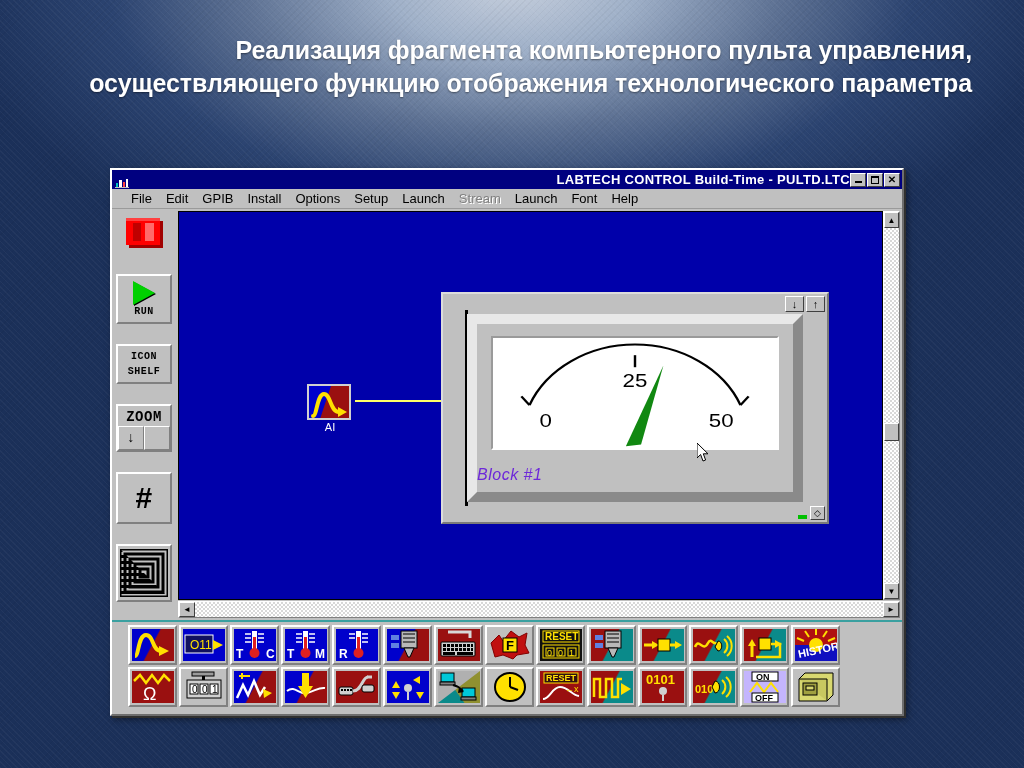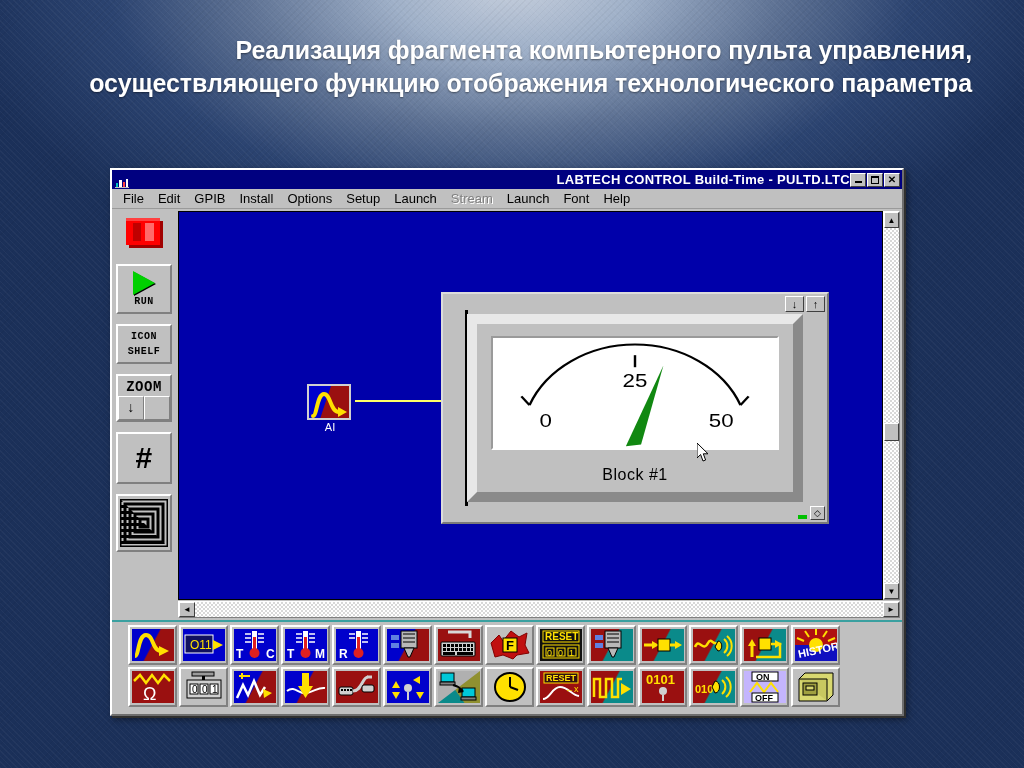--- a/index.html
+++ b/index.html
@@ -53,34 +53,34 @@
     width:16px;height:14px;background:#c0c0c0;
     border:1px solid #fff; border-right-color:#404040;border-bottom-color:#404040;
     display:flex;align-items:center;justify-content:center;
     font-size:10px;font-weight:bold;color:#000;line-height:1; font-family:"Liberation Sans",sans-serif;
   }
   .tbtn .min{width:7px;height:2px;background:#000;margin-top:5px;}
   .tbtn .max{width:8px;height:8px;border:1px solid #000;border-top-width:2px;}
 
   .menubar{
     height:20px; display:flex; align-items:center; gap:0px;
-    background:#c0c0c0; border-bottom:1px solid #9a9a9a; padding-left:4px; flex:none;
+    background:#c0c0c0; border-bottom:1px solid #9a9a9a; padding-left:12px; flex:none;
   }
   .menu-item{
     font-size:13px; color:#000; padding:1px 7px; white-space:nowrap;
     font-family:"Liberation Sans", sans-serif;
   }
   .menu-item.disabled{ color:#808080; text-shadow:1px 1px 0 #fff; }
 
   .win-body{ flex:1; display:flex; min-height:0; }
 
   
   .left-rail{
     width:66px; background:#c0c0c0; flex:none; padding:3px 0 0 4px;
-    display:flex; flex-direction:column; gap:10px;
+    display:flex; flex-direction:column; gap:20px;
   }
   .tool{
     width:56px; background:#c0c0c0;
     border:2px solid #ffffff; border-right-color:#808080; border-bottom-color:#808080;
     display:flex;flex-direction:column;align-items:center;justify-content:center;
     font-family:"Liberation Mono","DejaVu Sans Mono",monospace;
     font-size:10px; font-weight:bold; color:#000; letter-spacing:.5px;
   }
   .tool-stop{ height:42px; border:none; background:transparent; }
   .stop-glyph{ width:40px;height:34px; position:relative;}
@@ -181,22 +181,22 @@
     border-right:10px solid #8a8a8a; border-bottom:10px solid #8a8a8a;
   }
   .gpanel-edge{
     position:absolute; left:22px; top:16px; bottom:16px; width:3px; background:#000;
   }
   .gauge-face{
     position:absolute; left:14px; top:12px; right:14px; bottom:42px;
     background:#ffffff; border:2px solid #9a9a9a; border-right-color:#ffffff;border-bottom-color:#ffffff;
   }
   .block-label{
-    position:absolute; left:0; right:0; bottom:8px; text-align:center;
-    font-family:"Liberation Sans",sans-serif; font-size:16px; color:#000000; letter-spacing:.5px;
+    position:absolute; left:0; right:0; bottom:8px; text-align:left;
+    font-family:"Liberation Sans",sans-serif; font-size:16px; color:#6d28d9; letter-spacing:.5px;font-style:italic;
   }
   .resize-dot{position:absolute;right:20px;bottom:3px;width:9px;height:4px;background:#00c000;}
   .resize-grip{
     position:absolute;right:2px;bottom:2px;width:15px;height:14px;background:#c0c0c0;
     border:1px solid #fff;border-right-color:#404040;border-bottom-color:#404040;
     display:flex;align-items:center;justify-content:center;font-size:9px;
   }
 
   
   .palette{

